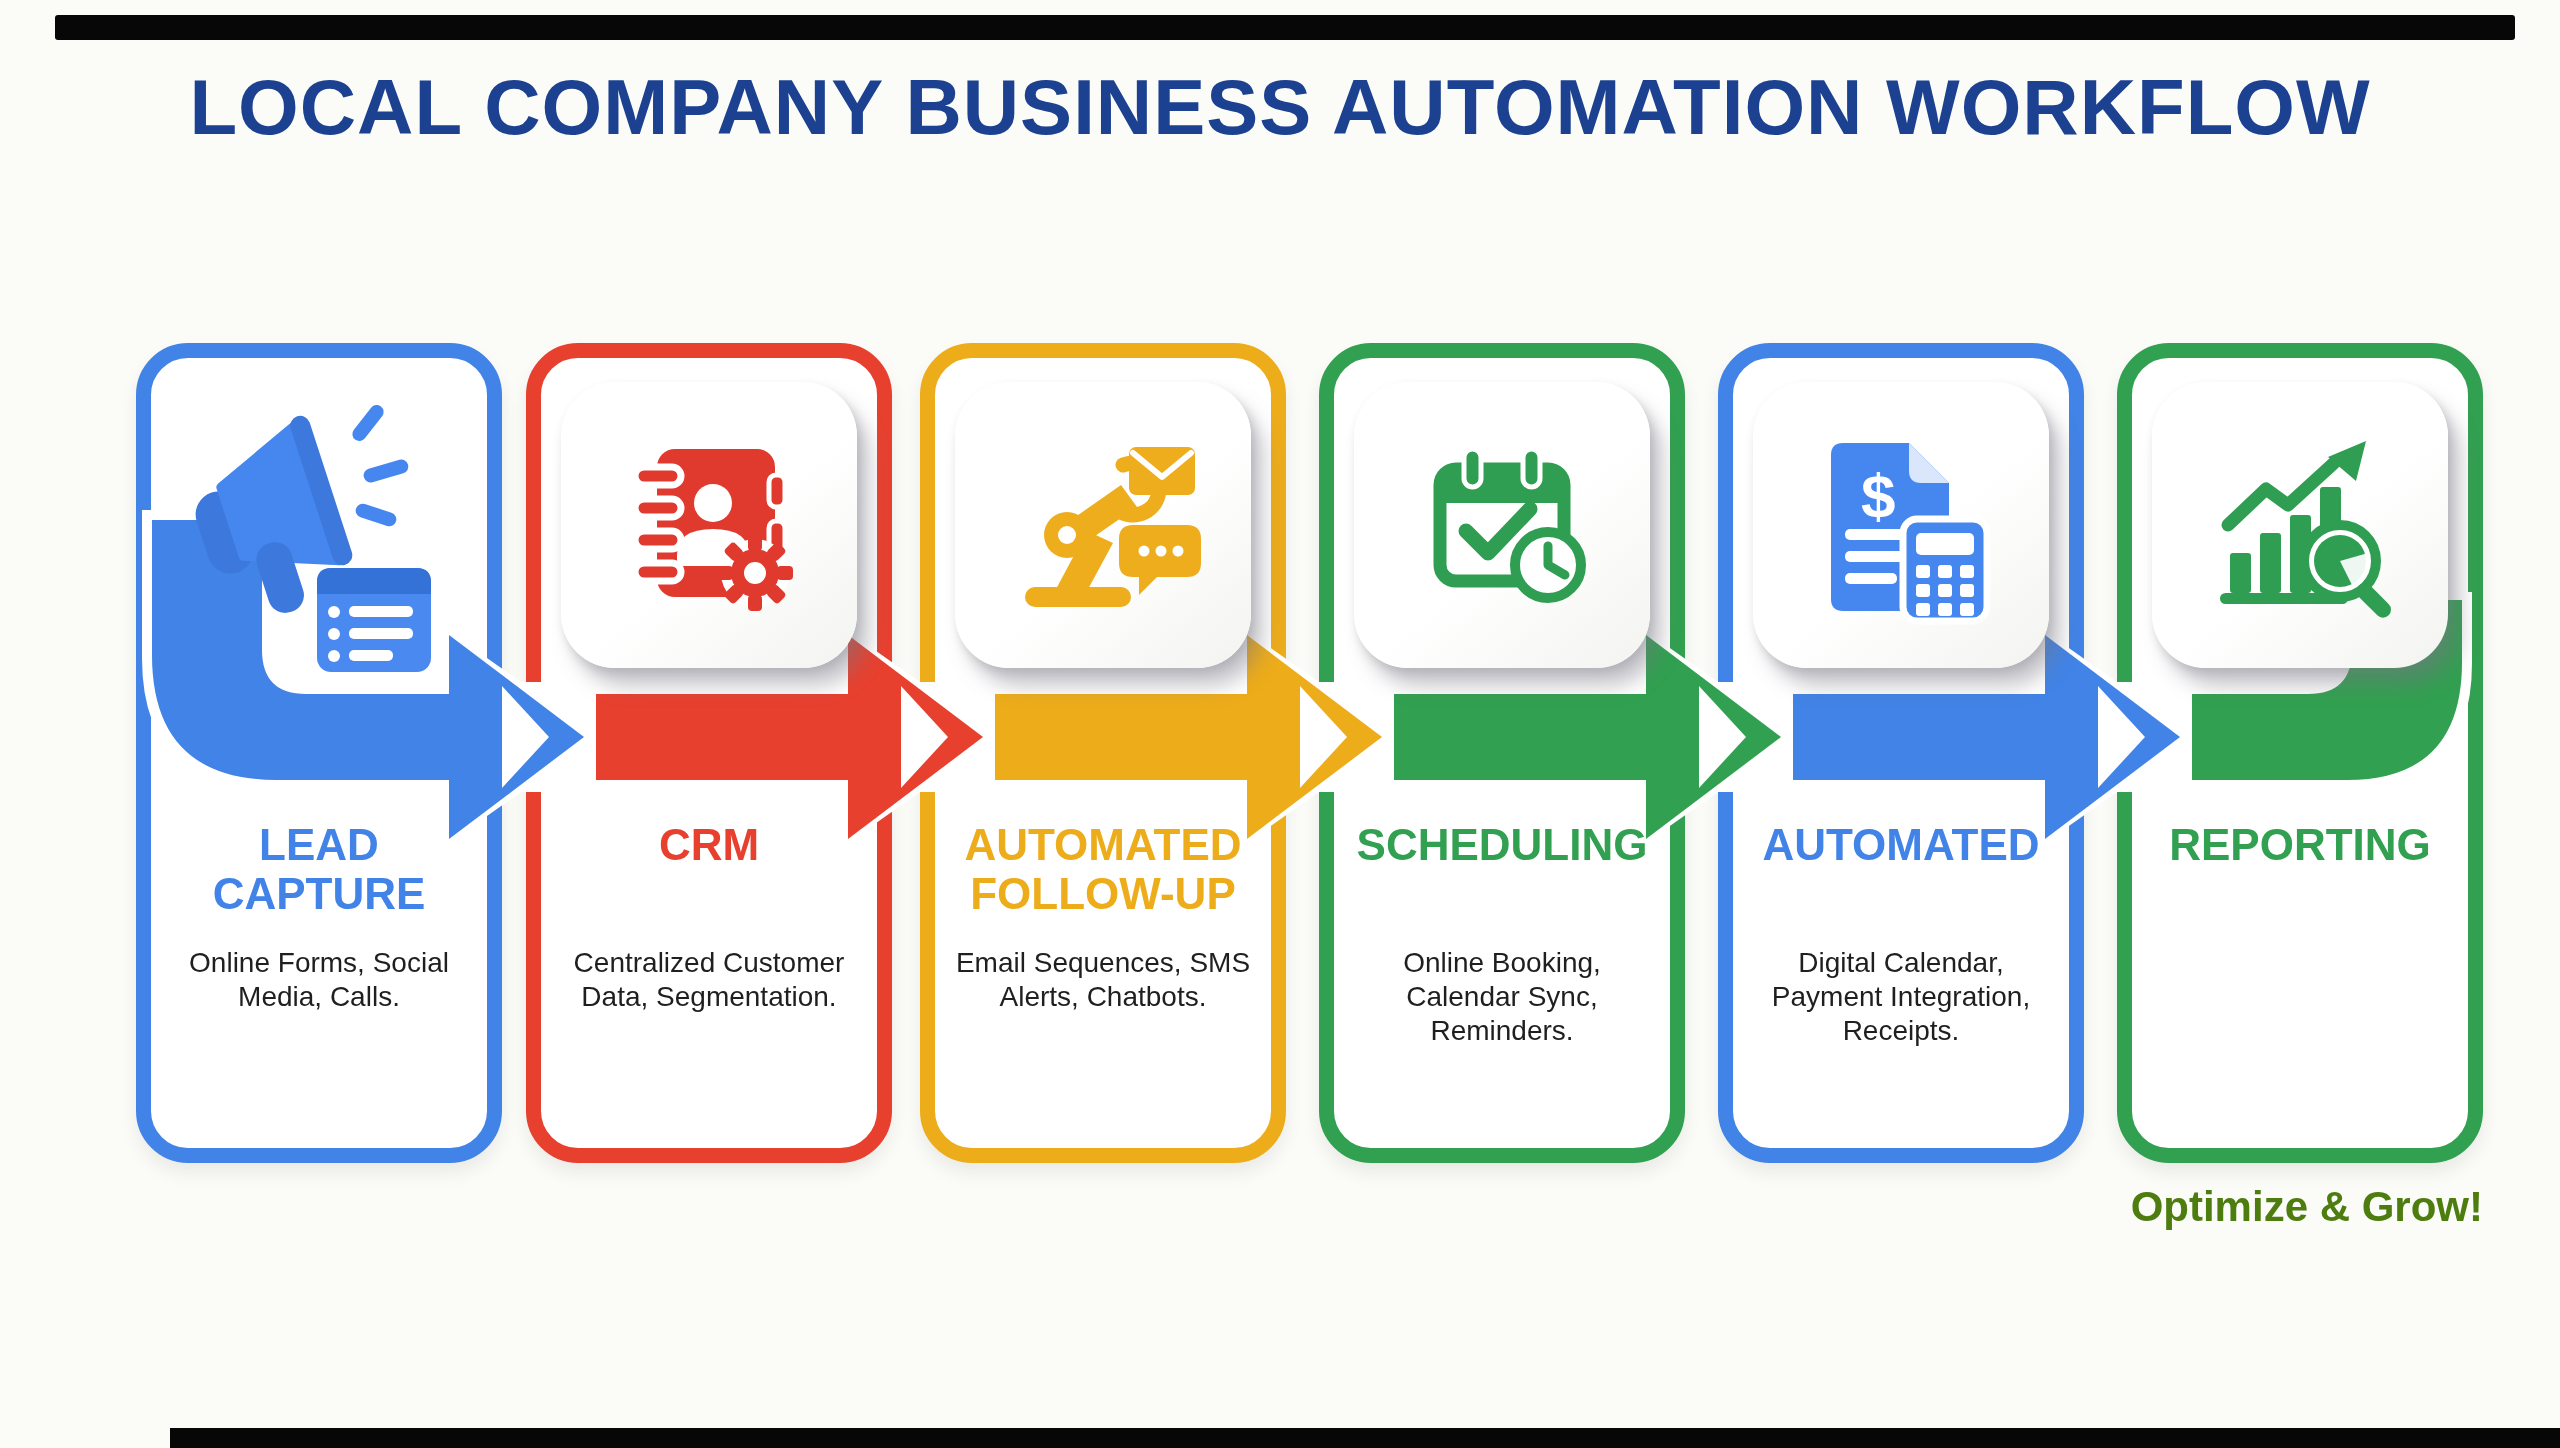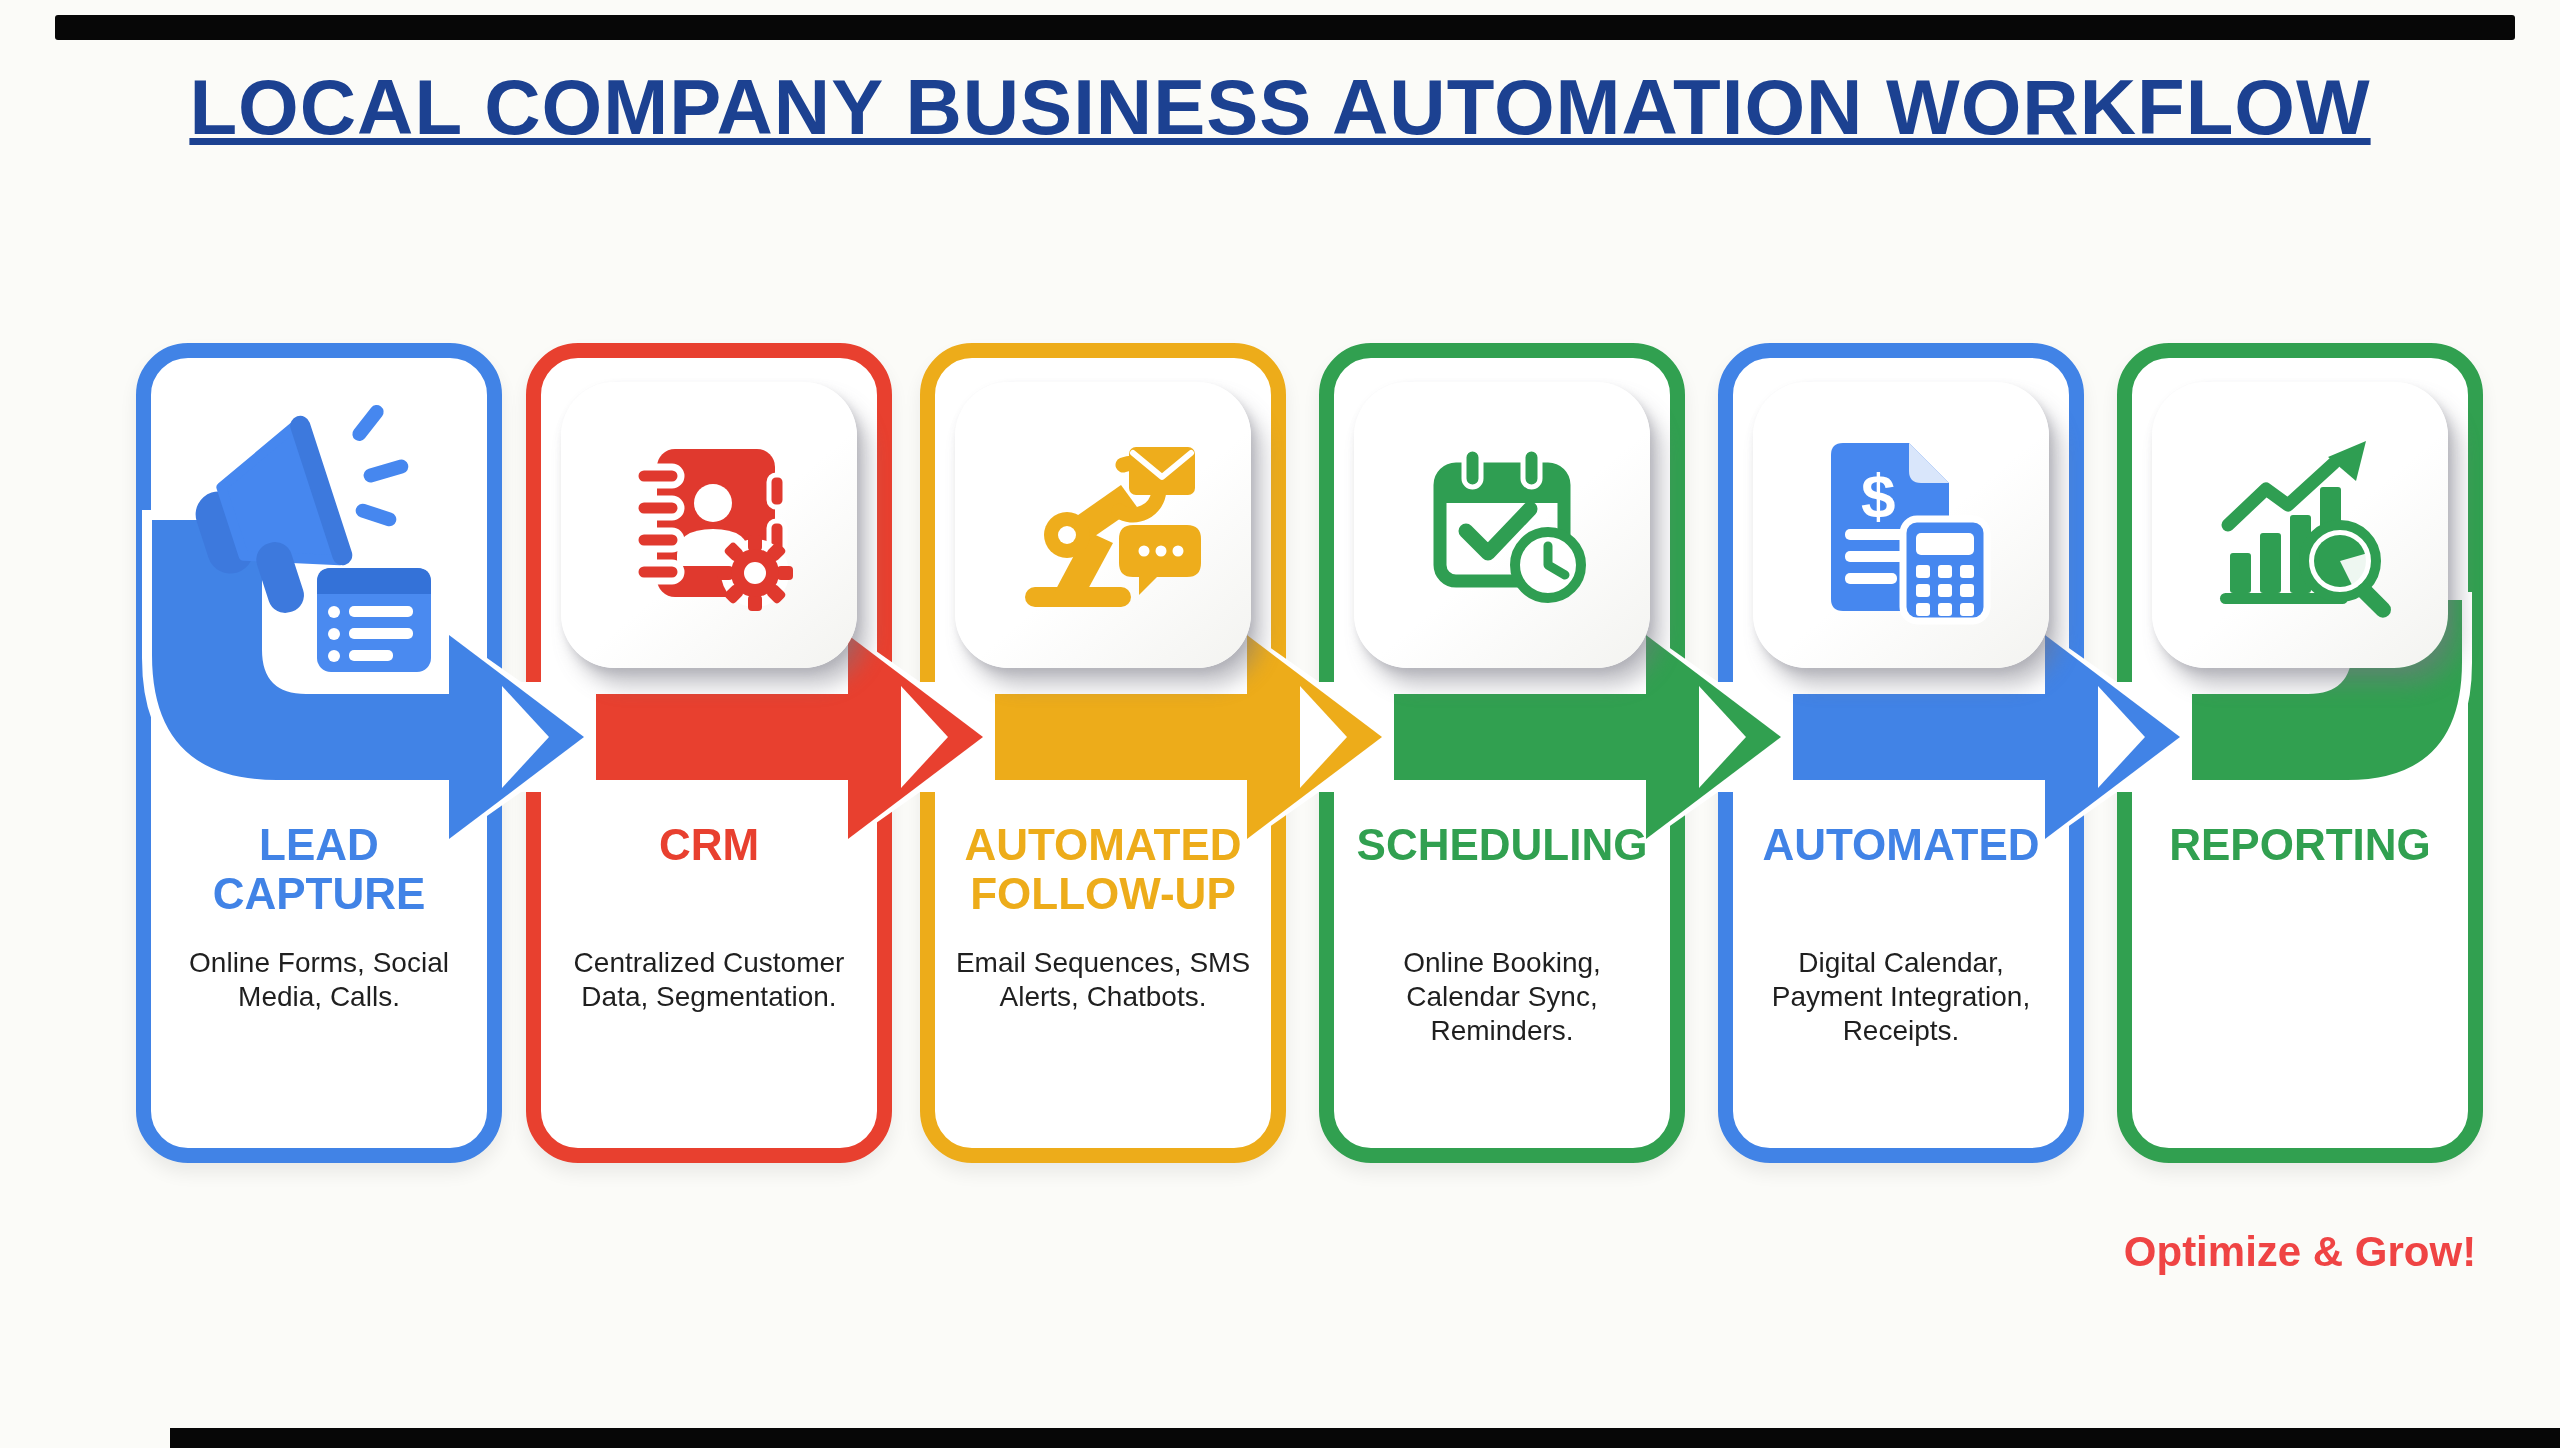--- a/index.html
+++ b/index.html
@@ -4,21 +4,21 @@
 <style>
   html,body{margin:0;padding:0;background:#fbfbf8;}
   #canvas{position:relative;width:2560px;height:1448px;background:#fbfbf8;overflow:hidden;
           font-family:"Liberation Sans","DejaVu Sans",sans-serif;}
 
   .bar{position:absolute;background:#070707;}
   #top-bar{left:55px;top:15px;width:2460px;height:25px;border-radius:3px;}
   #bottom-bar{left:170px;top:1428px;width:2390px;height:20px;}
 
   #main-title{position:absolute;top:62px;left:0;right:0;text-align:center;
-    font-size:78px;font-weight:bold;color:#1c4191;letter-spacing:1px;white-space:nowrap;text-decoration:underline;}
+    font-size:78px;font-weight:bold;color:#1c4191;letter-spacing:1px;white-space:nowrap;}
 
   .step-card{position:absolute;top:343px;width:366px;height:820px;background:#ffffff;
     border:15px solid var(--c);border-radius:52px;box-sizing:border-box;
     box-shadow:0 10px 18px rgba(0,0,0,0.07);}
   .c-blue{--c:#4183e6;}
   .c-red{--c:#e8402f;}
   .c-gold{--c:#edac1a;}
   .c-green{--c:#31a050;}
 
   .tile{position:absolute;left:20px;top:24px;width:296px;height:286px;border-radius:54px;
@@ -28,22 +28,22 @@
 
   .step-title{position:absolute;top:462px;left:2px;right:2px;text-align:center;
     font-size:44px;font-weight:bold;line-height:1.12;color:var(--c);z-index:3;}
   .step-desc{position:absolute;top:588px;left:14px;right:14px;text-align:center;
     font-size:28px;line-height:1.22;color:#1f1f1f;z-index:3;}
 
   #arrow-layer{position:absolute;left:0;top:0;z-index:2;pointer-events:none;}
 
   .float-icon{position:absolute;z-index:3;}
 
-  #footer-note{position:absolute;left:2117px;top:1183px;width:366px;text-align:center;
-    font-size:42px;font-weight:bold;color:#ef4444;margin-top:45px;}
+  #footer-note{position:absolute;left:2117px;top:1183px;width:366px;text-align:right;
+    font-size:42px;font-weight:bold;color:#4d7c0f;}
 </style>
 </head>
 <body>
 
 <div id="canvas">
 
   <div id="top-bar" class="bar"></div>
 
   <div id="main-title">LOCAL COMPANY BUSINESS AUTOMATION WORKFLOW</div>
 

